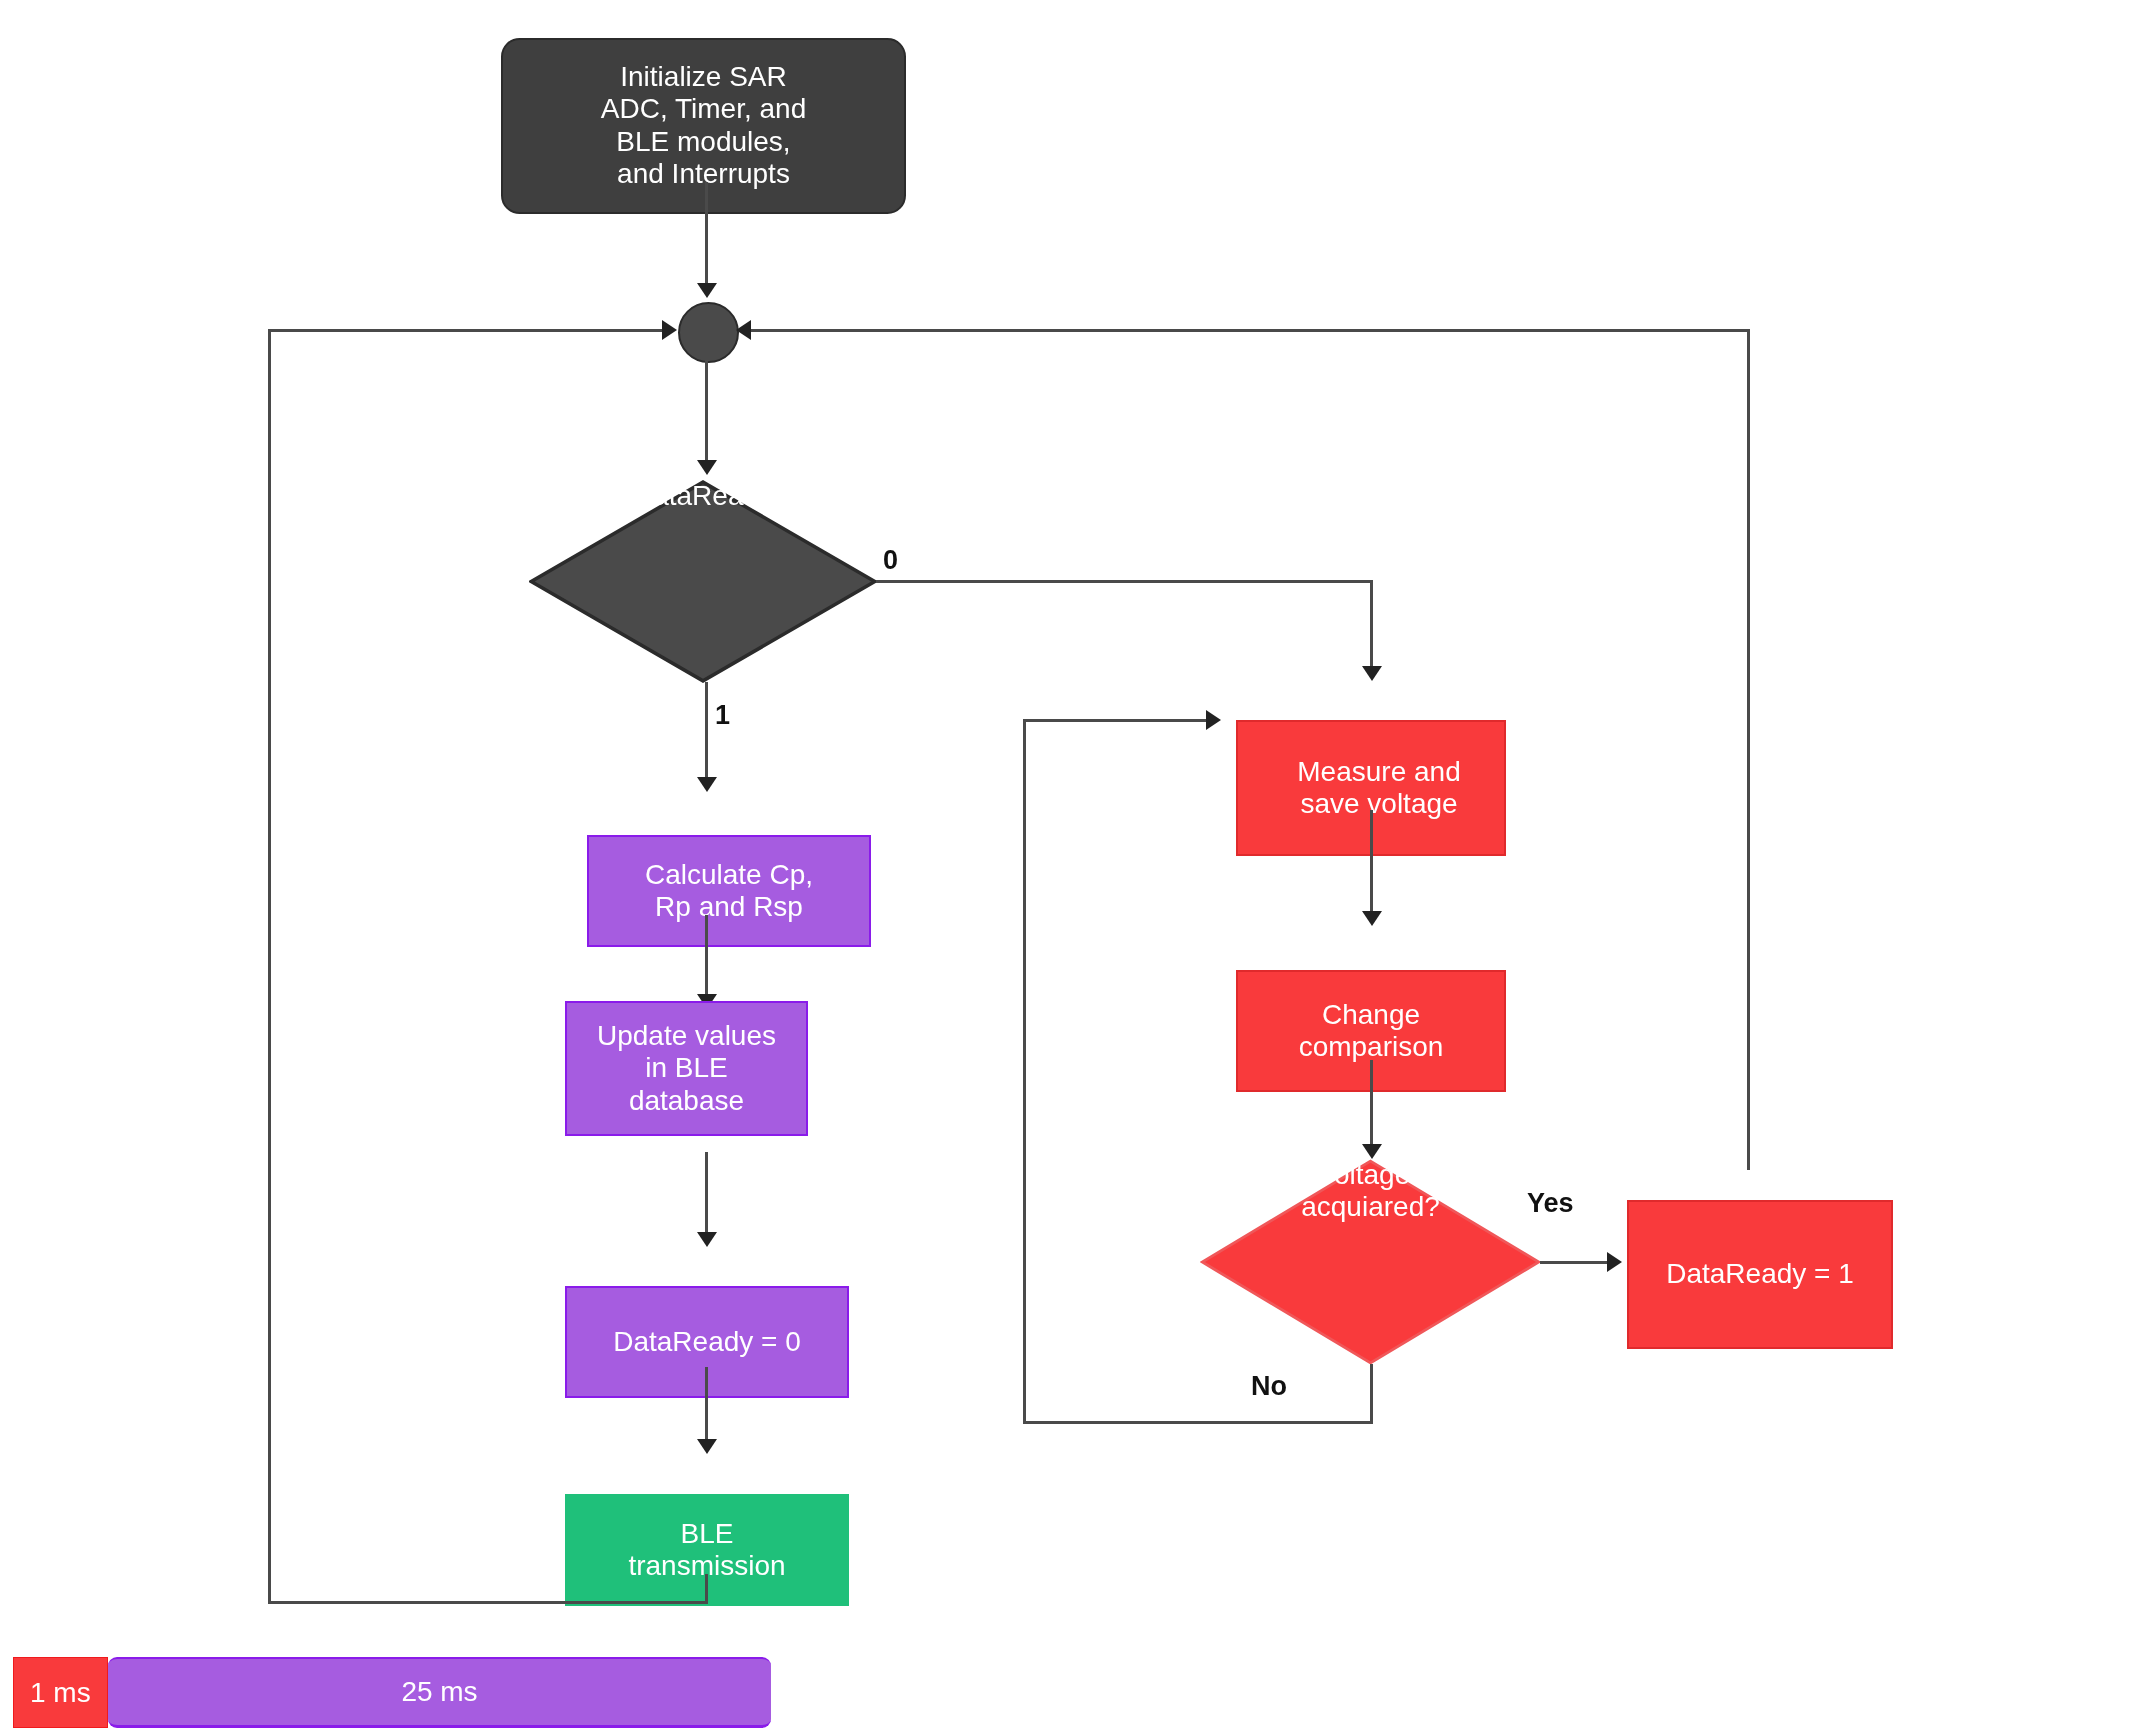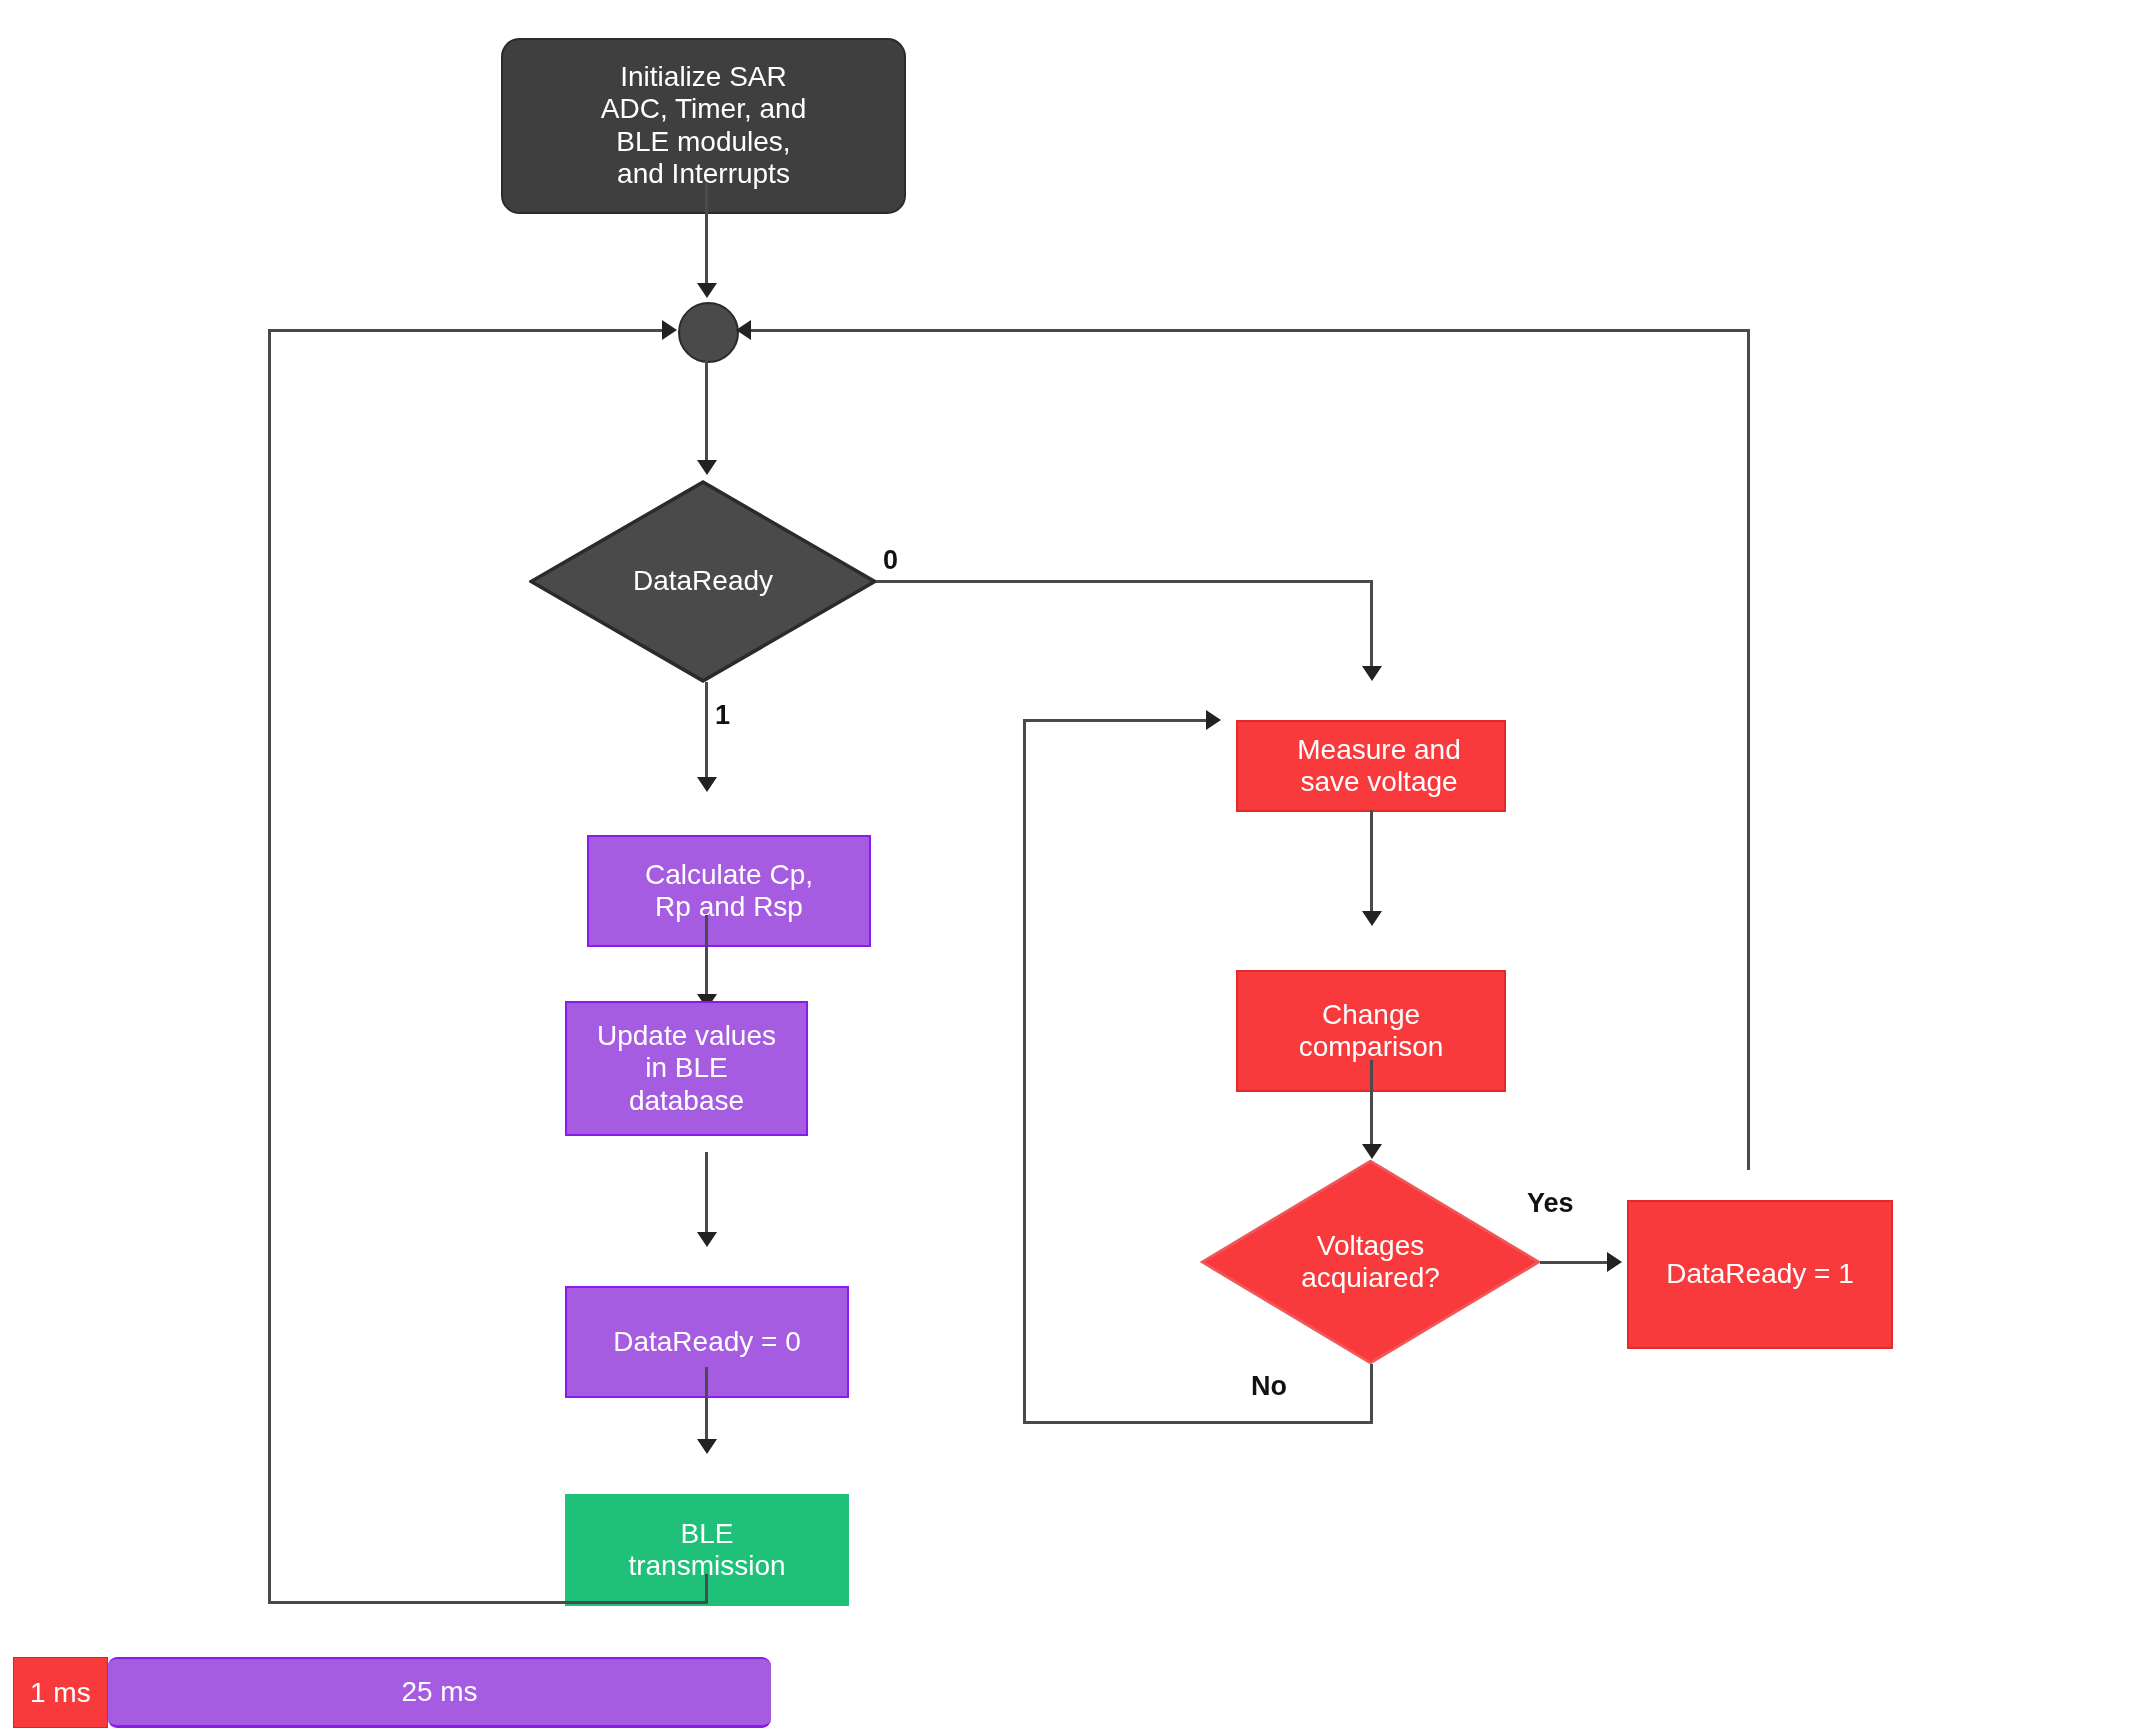--- a/index.html
+++ b/index.html
@@ -7,21 +7,21 @@
   #canvas{position:relative;width:2151px;height:1735px;background:#ffffff;overflow:hidden;}
   .node{position:absolute;box-sizing:border-box;display:flex;align-items:center;justify-content:center;
         text-align:center;color:#ffffff;line-height:1.16;white-space:pre-line;margin-top:32px;}
   .n-start{background:#3f3f3f;border:2.1px solid #2b2b2b;border-radius:18.5px;font-size:28px;}
   .n-proc-purple{background:#a65ce0;border:2.8px solid #8a1bea;font-size:28px;}
   .n-proc-green{background:#1fc07a;border:2.1px solid #1fc07a;font-size:28px;}
   .n-proc-red{background:#f93a3c;border:2.1px solid #e02a2c;font-size:28px;}
   .junction{position:absolute;background:#4a4a4a;border:2.8px solid #2b2b2b;border-radius:50%;}
   .dmd{position:absolute;}
   .dmd svg{display:block;}
-  .dmd .lbl{position:absolute;left:0;top:0;width:100%;height:100%;display:flex;align-items:center;
+  .dmd .lbl{position:absolute;left:0;top:0;width:100%;height:100%;display:flex;
             justify-content:center;color:#fff;font-size:28px;text-align:center;line-height:1.16;
             white-space:pre-line;pointer-events:none;}
   .edge{position:absolute;background:#4a4a4a;}
   .h{height:2.8px;}
   .v{width:2.8px;}
   .arrow{position:absolute;width:0;height:0;}
   .a-down{border-left:10px solid transparent;border-right:10px solid transparent;border-top:15.6px solid #222;}
   .a-right{border-top:10px solid transparent;border-bottom:10px solid transparent;border-left:15.6px solid #222;}
   .elabel{position:absolute;color:#111;font-size:27px;font-weight:bold;}
   .bar{position:absolute;display:flex;align-items:center;justify-content:center;color:#fff;
@@ -94,21 +94,21 @@
     <span>BLE
 transmission</span>
   </div>
 
   <div class="edge v" style="left:705px;top:1574px;height:30px;"></div>
   <div class="edge h" style="left:268px;top:1601px;width:440px;"></div>
   <div class="edge v" style="left:268px;top:329px;height:1275px;"></div>
   <div class="edge h" style="left:268px;top:329px;width:398px;"></div>
   <div class="arrow a-right" style="left:662px;top:320px;"></div>
 
-  <div class="node n-proc-red" style="left:1236px;top:688px;width:270px;height:92px;padding-left:16px;">
+  <div class="node n-proc-red" style="left:1236px;top:688px;width:270px;height:136px;padding-left:16px;">
     <span>Measure and
 save voltage</span>
   </div>
 
   <div class="edge v" style="left:1370px;top:810px;height:107px;"></div>
   <div class="arrow a-down" style="left:1362px;top:911px;"></div>
 
   <div class="node n-proc-red" style="left:1236px;top:938px;width:270px;height:122px;">
     <span>Change
 comparison</span>

